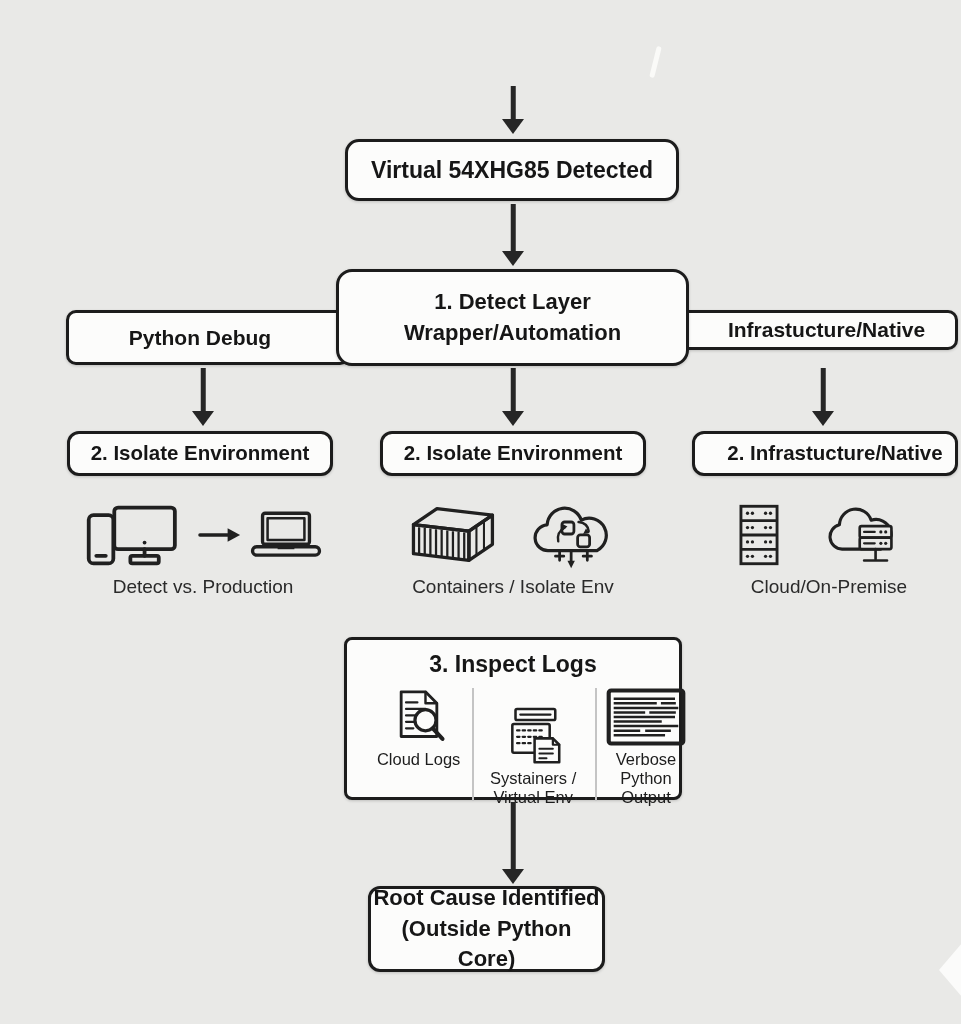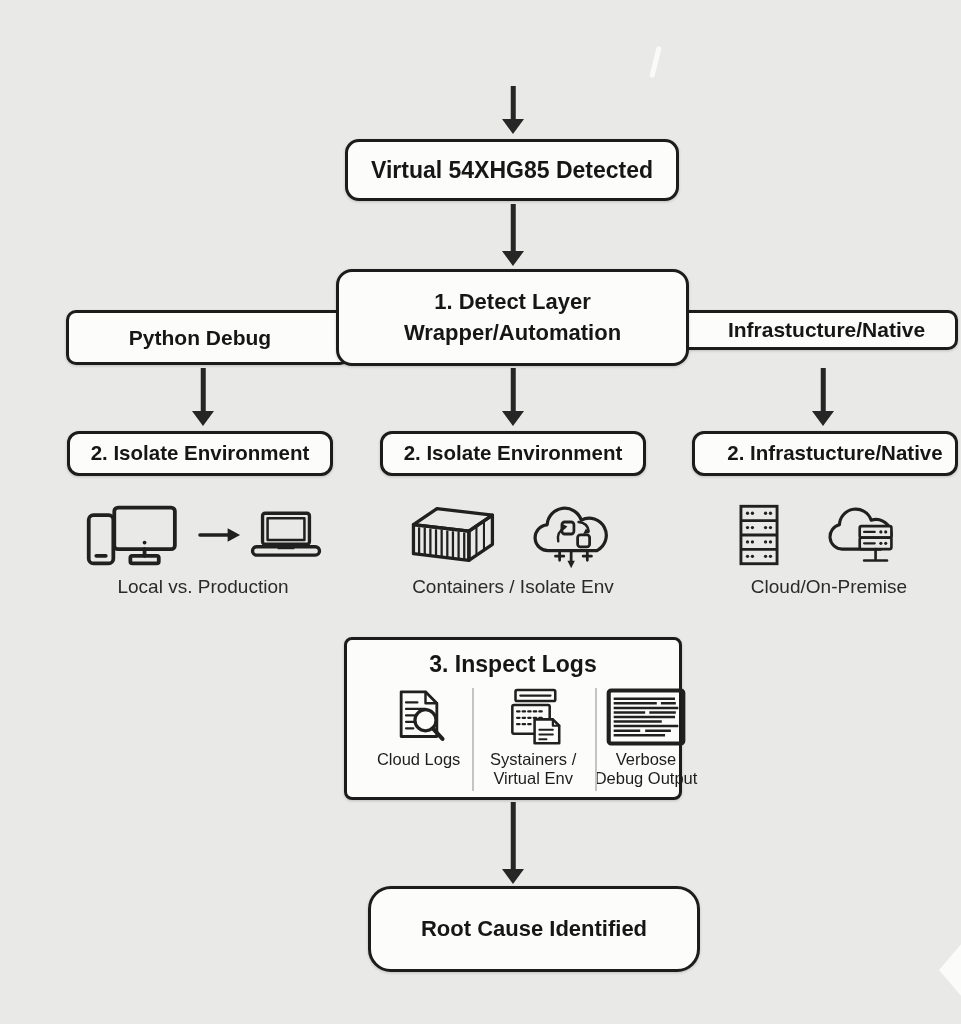--- a/index.html
+++ b/index.html
@@ -18,21 +18,21 @@
   .box{position:absolute;background:var(--box-fill);border:3px solid var(--line);
     display:flex;flex-direction:column;align-items:center;justify-content:center;
     font-weight:700;color:var(--text);box-shadow:0 1px 3px rgba(0,0,0,.18);
     text-align:center;line-height:1.4;}
   .bx-detected{left:345px;top:139px;width:334px;height:62px;border-radius:14px;font-size:23px;}
   .bx-center{left:336px;top:269px;width:353px;height:97px;border-radius:16px;font-size:22px;z-index:3;}
   .bx-left2{left:66px;top:310px;width:284px;height:55px;border-radius:10px;font-size:21px;z-index:2;padding-right:16px;}
   .bx-right2{left:675px;top:310px;width:283px;height:40px;border-radius:10px;font-size:21px;z-index:2;padding-left:20px;}
   .bx-s3{top:431px;width:266px;height:45px;border-radius:12px;font-size:20.5px;}
   .bx-s3l{left:67px;} .bx-s3m{left:380px;} .bx-s3r{left:692px;padding-left:20px;}
-  .bx-root{left:368px;top:886px;width:332px;height:86px;border-radius:23px;font-size:22px;}
+  .bx-root{left:368px;top:886px;width:237px;height:86px;border-radius:12px;font-size:22px;}
 
   .arrow{position:absolute;width:24px;}
   .arrow .shaft{position:absolute;left:50%;transform:translateX(-50%);width:4.5px;
     background:var(--arrow);top:0;bottom:13px;}
   .arrow .head{position:absolute;bottom:0;left:50%;transform:translateX(-50%);
     width:0;height:0;border-left:11px solid transparent;border-right:11px solid transparent;
     border-top:15px solid var(--arrow);}
   .ar1{left:501px;top:86px;height:48px;}
   .ar2{left:501px;top:204px;height:62px;}
   .arL{left:191px;top:368px;height:58px;}
@@ -49,21 +49,21 @@
   .caption{position:absolute;text-align:center;font-size:19px;color:var(--caption);font-weight:400;}
   .cap-left{left:78px;top:576px;width:250px;}
   .cap-mid{left:368px;top:576px;width:290px;}
   .cap-right{left:729px;top:576px;width:200px;}
 
   .inspect{left:344px;top:637px;width:338px;height:163px;border-radius:8px;
     justify-content:flex-start;padding-top:8px;}
   .inspect-title{font-size:23px;font-weight:700;}
   .inspect-cols{display:flex;width:100%;flex:1;margin-top:4px;position:relative;margin-left:37px;}
   .icol{display:flex;flex-direction:column;align-items:center;justify-content:flex-start;color:#202020;}
-  .icol1{width:32%;} .icol2{width:37%;} .icol3{width:31%;}
+  .icol1{width:32%;} .icol2{width:37%;justify-content:flex-end;} .icol3{width:31%;}
   .icol .iconbox{height:66px;display:flex;align-items:center;justify-content:center;}
   .icol .icap{font-size:16.5px;font-weight:400;color:#1d1d1d;line-height:1.15;}
   .idivider{position:absolute;top:4px;bottom:6px;width:2px;background:var(--divider);}
   .idiv1{left:32%;} .idiv2{left:69%;}
 
   .corner-chevron{position:absolute;right:-2px;top:942px;width:0;height:0;
     border-top:28px solid transparent;border-bottom:28px solid transparent;
     border-right:24px solid #fbfbfa;}
 </style>
 </head>
@@ -140,21 +140,21 @@
     </span>
     <span>
       <svg width="72" height="50" viewBox="0 0 86 58" fill="none" stroke="currentColor" stroke-width="4" stroke-linejoin="round">
         <rect x="15" y="3" width="56" height="37" rx="3"></rect>
         <rect x="21" y="9" width="44" height="26" stroke-width="3"></rect>
         <rect x="3" y="43" width="80" height="10" rx="5"></rect>
         <path d="M33 43 h20 v3 h-20 Z" fill="currentColor" stroke="none"></path>
       </svg>
     </span>
   </div>
-  <div class="caption cap-left">Local vs. Production</div>
+  <div class="caption cap-left">Detect vs. Production</div>
 
   <div class="icon-row ir-mid">
     <span>
       <svg width="94" height="68" viewBox="0 0 100 70" fill="none" stroke="currentColor" stroke-width="3.5" stroke-linejoin="round">
         <path d="M9 25 L34 8 L93 15 L68 32 Z"></path>
         <path d="M9 25 L68 32 L68 63 L9 56 Z"></path>
         <path d="M68 32 L93 15 L93 46 L68 63 Z"></path>
         <path stroke-width="2.4" d="M15 27.7 V56.7 M21 28.4 V57.4 M27 29.1 V58.1 M33 29.9 V58.9 M39 30.6 V59.6 M45 31.3 V60.3 M51 32 V61 M57 32.7 V61.7 M63 33.4 V62.4"></path>
         <path stroke-width="2.2" d="M76 26.6 V57.6 M84 21.1 V52.1"></path>
       </svg>
@@ -253,28 +253,29 @@
         <div class="icap">Virtual Env</div>
       </div>
       <div class="icol icol3">
         <div class="iconbox">
           <svg width="86" height="58" viewBox="0 0 96 70" fill="none" stroke="currentColor">
             <rect x="3" y="3" width="90" height="64" rx="3" stroke-width="5"></rect>
             <path stroke-width="3" d="M9 13 h74 M9 18.5 h52 M66 18.5 h18 M9 24 h78 M9 29.5 h38 M52 29.5 h32 M9 35 h74 M9 40.5 h58 M9 46 h78 M9 51.5 h32 M47 51.5 h31 M9 57 h62"></path>
           </svg>
         </div>
         <div class="icap">Verbose</div>
-        <div class="icap">Debug Output</div>
+        <div class="icap">Python Output</div>
       </div>
     </div>
   </div>
 
   <div class="arrow arB">
       <div class="shaft"></div>
       <div class="head"></div>
     </div>
 
   <div class="box bx-root">
     <span>Root Cause Identified</span>
+    <span>(Outside Python Core)</span>
   </div>
 
   <div class="corner-chevron"></div>
 </div>
 
 </body></html>

